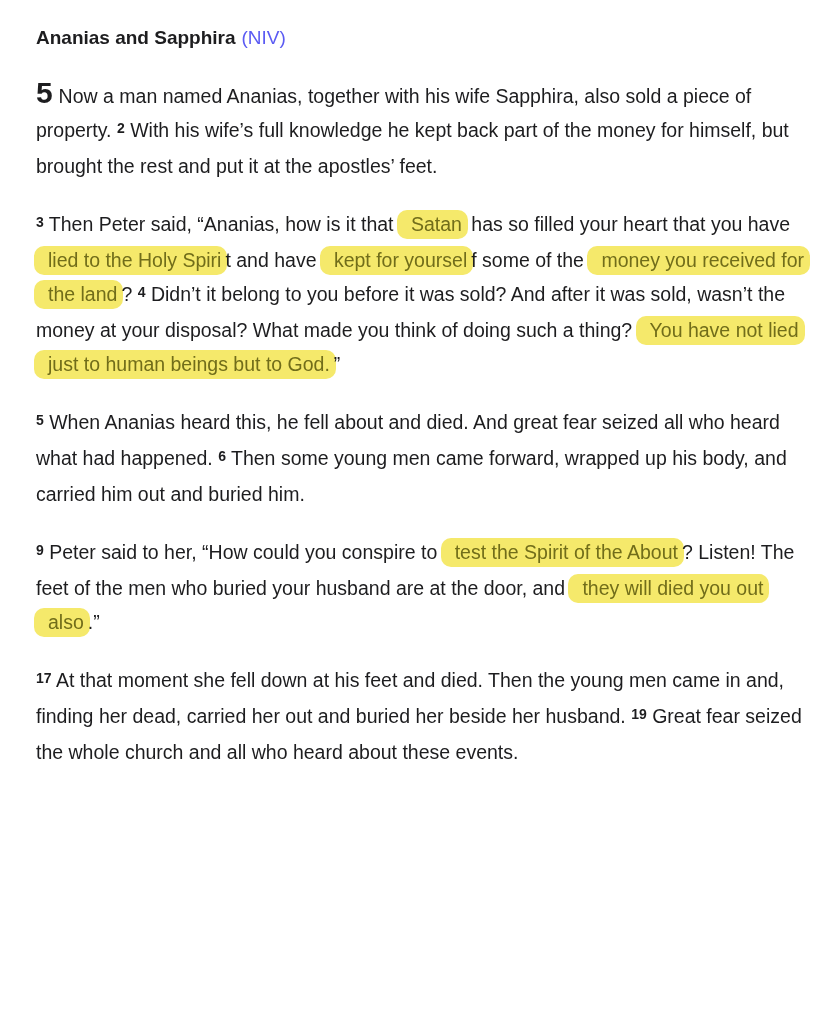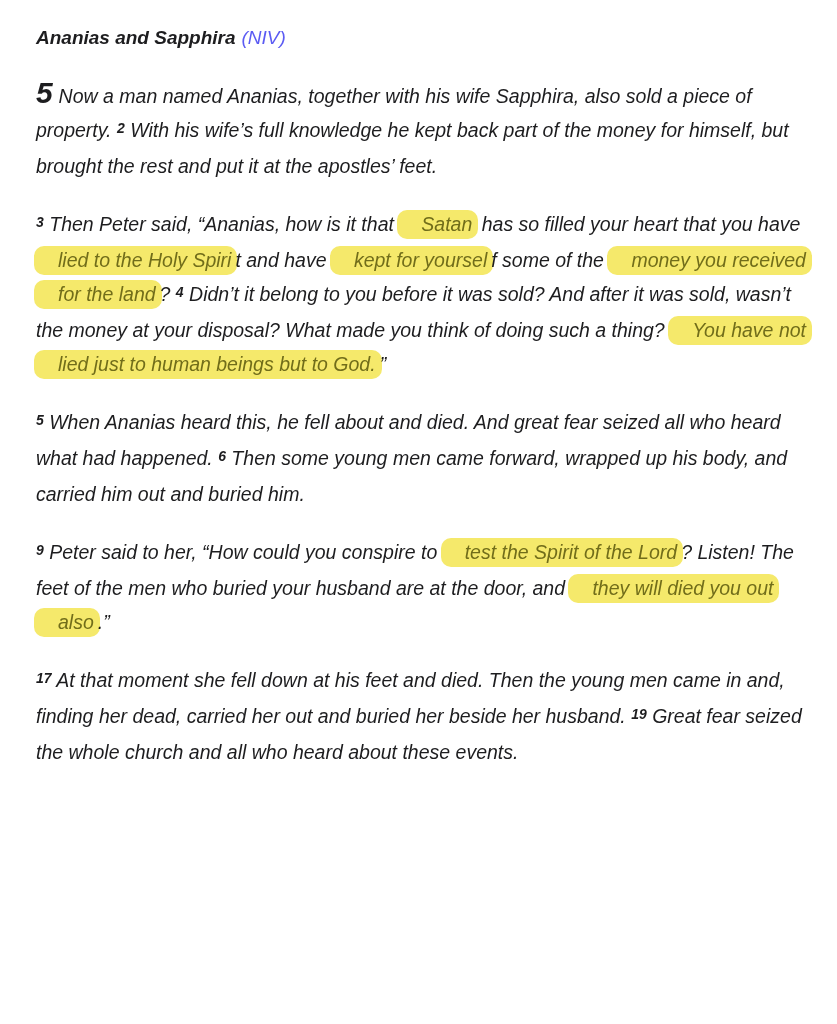--- a/index.html
+++ b/index.html
@@ -7,21 +7,20 @@
   body {
     width: 837px;
     height: 1024px;
     overflow: hidden;
     font-family: "Liberation Sans", "DejaVu Sans", sans-serif;
     color: var(--text-color, #1d1d1f);
   }
   .page {
     padding: 26px 36px 0 36px;
     width: 100%;
-    font-style: italic;
   }
   .header {
     margin-bottom: 26px;
     font-size: 19px;
     line-height: 24px;
   }
   .header .title {
     font-weight: 700;
     color: var(--text-color, #1d1d1f);
   }
@@ -46,35 +45,35 @@
   }
   .verse {
     font-size: 14px;
     font-weight: 700;
     position: relative;
     top: -4px;
   }
   .highlight {
     background: var(--hl-bg, #f5e96b);
     color: var(--hl-text, #716d1a);
-    padding: 3px 6px 4px 24px;
+    padding: 3px 6px 4px 14px;
     border-radius: 10px;
     margin: 0 -2px;
     box-decoration-break: clone;
     -webkit-box-decoration-break: clone;
     cursor: pointer;
   }
 </style>
 </head>
 <body>
 
 <div class="page">
   <div class="header">
     <span class="title">Ananias and Sapphira</span><span class="translation">(NIV)</span>
   </div>
   <div class="passage">
       <p class="para"><span class="chapter">5</span><span class="text"> Now a man named Ananias, together with his wife Sapphira, also sold a piece of property. </span><span class="verse">2</span><span class="text"> With his wife’s full knowledge he kept back part of the money for himself, but brought the rest and put it at the apostles’ feet.</span></p>
       <p class="para"><span class="verse">3</span><span class="text"> Then Peter said, “Ananias, how is it that </span><span class="highlight">Satan</span><span class="text"> has so filled your heart that you have </span><span class="highlight">lied to the Holy Spiri</span><span class="text">t and have </span><span class="highlight">kept for yoursel</span><span class="text">f some of the </span><span class="highlight">money you received for the land</span><span class="text">? </span><span class="verse">4</span><span class="text"> Didn’t it belong to you before it was sold? And after it was sold, wasn’t the money at your disposal? What made you think of doing such a thing? </span><span class="highlight">You have not lied just to human beings but to God.</span><span class="text">”</span></p>
       <p class="para"><span class="verse">5</span><span class="text"> When Ananias heard this, he fell about and died. And great fear seized all who heard what had happened. </span><span class="verse">6</span><span class="text"> Then some young men came forward, wrapped up his body, and carried him out and buried him.</span></p>
-      <p class="para"><span class="verse">9</span><span class="text"> Peter said to her, “How could you conspire to </span><span class="highlight">test the Spirit of the Lord</span><span class="text">? Listen! The feet of the men who buried your husband are at the door, and </span><span class="highlight">they will died you out also</span><span class="text">.”</span></p>
+      <p class="para"><span class="verse">9</span><span class="text"> Peter said to her, “How could you conspire to </span><span class="highlight">test the Spirit of the About</span><span class="text">? Listen! The feet of the men who buried your husband are at the door, and </span><span class="highlight">they will died you out also</span><span class="text">.”</span></p>
       <p class="para"><span class="verse">17</span><span class="text"> At that moment she fell down at his feet and died. Then the young men came in and, finding her dead, carried her out and buried her beside her husband. </span><span class="verse">19</span><span class="text"> Great fear seized the whole church and all who heard about these events.</span></p>
     </div>
 </div>
 
 </body></html>

